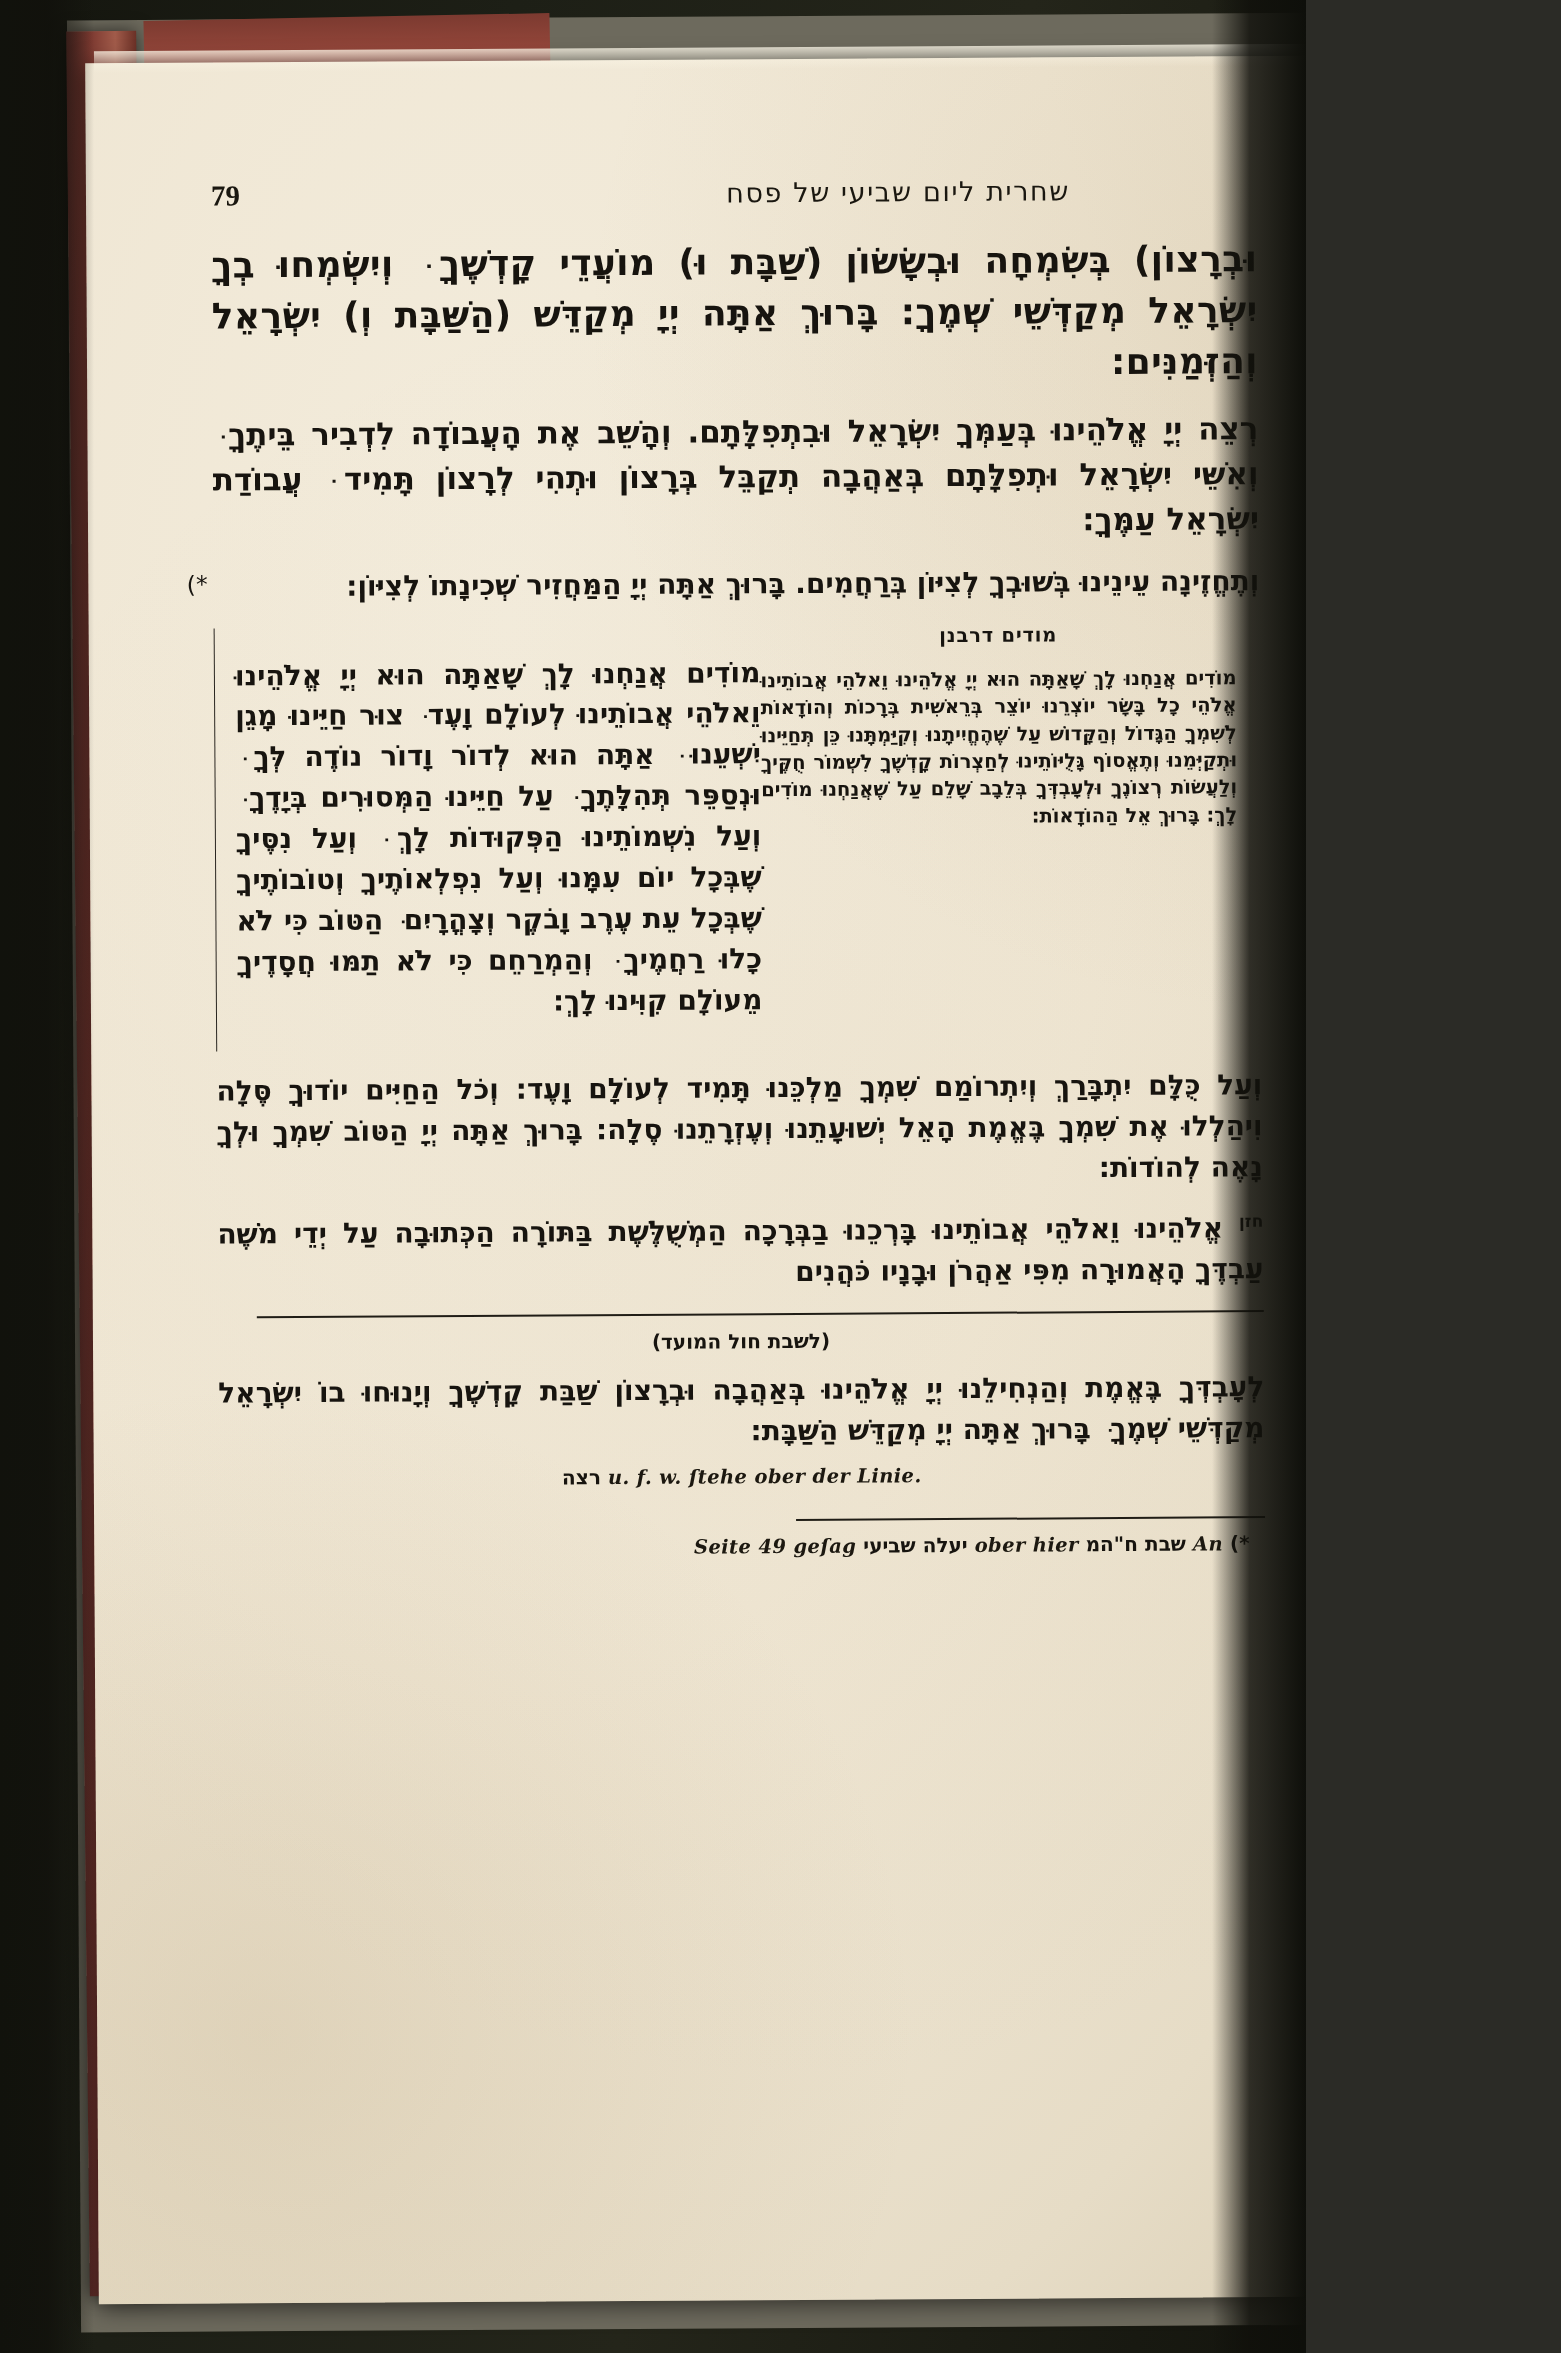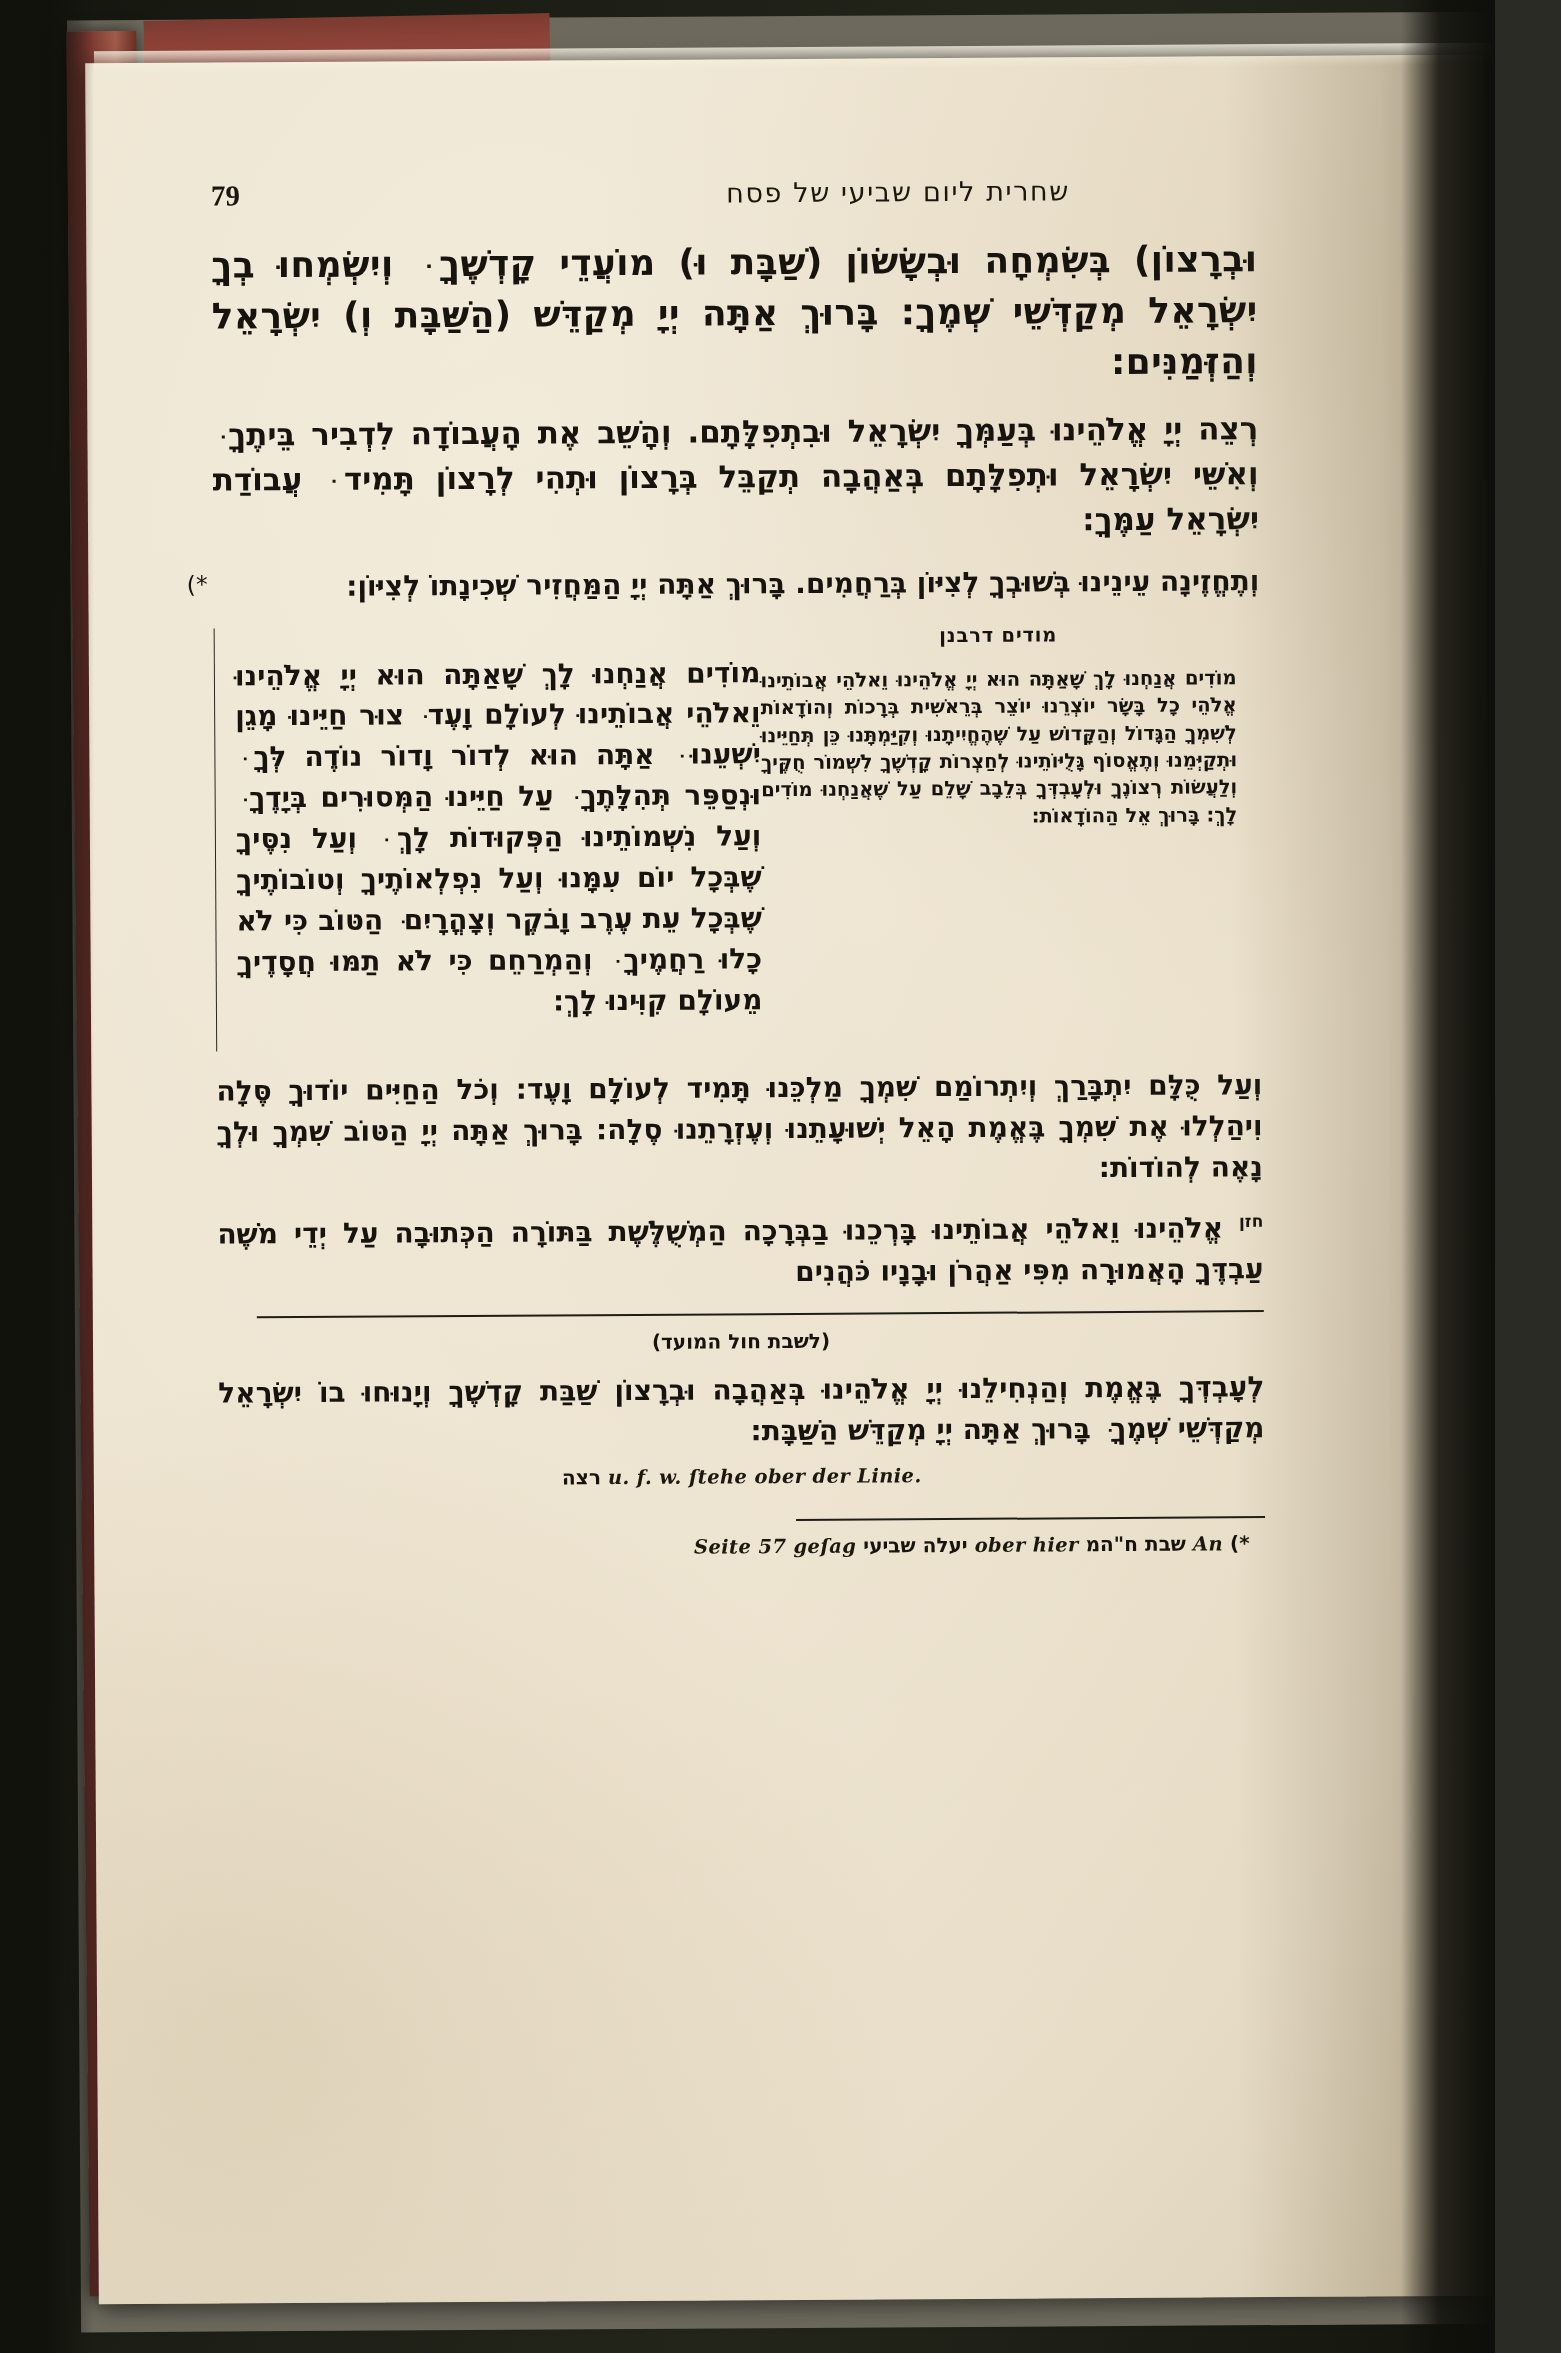--- a/index.html
+++ b/index.html
@@ -2,26 +2,25 @@
 <html style="font-size:12.5px"><head>
 <meta charset="utf-8">
 <style>
   html, body {
     margin: 0;
     padding: 0;
     background: #2b2b26;
   }
   #page {
     position: relative;
-    width: 1458px;
+    width: 1306px;
     height: 2354px;
     overflow: hidden;
     background: #15150f;
     font-family: "DejaVu Sans", sans-serif;
-    padding-left: 37px;
   }
 
   
   .bg-dark {
     position: absolute;
     inset: 0;
     background:
       linear-gradient(100deg, #15160f 0%, #1d1f16 30%, #24251a 60%, #14150e 100%);
   }
 
@@ -327,21 +326,21 @@
       </div>
 
       <div class="rule-short"></div>
 
       <div class="footnote">
         <span>*)</span>
         <span class="fraktur ltr">An</span>
         <span>שבת ח"המ</span>
         <span class="fraktur ltr">ober hier</span>
         <span>יעלה שביעי</span>
-        <span class="fraktur ltr">Seite 57 geſag</span>
+        <span class="fraktur ltr">Seite 49 geſag</span>
       </div>
 
     </div>
   </div>
 
   <div class="top-edge"></div>
   <div class="gutter-left"></div>
   <div class="gutter-right"></div>
 </div>
 

